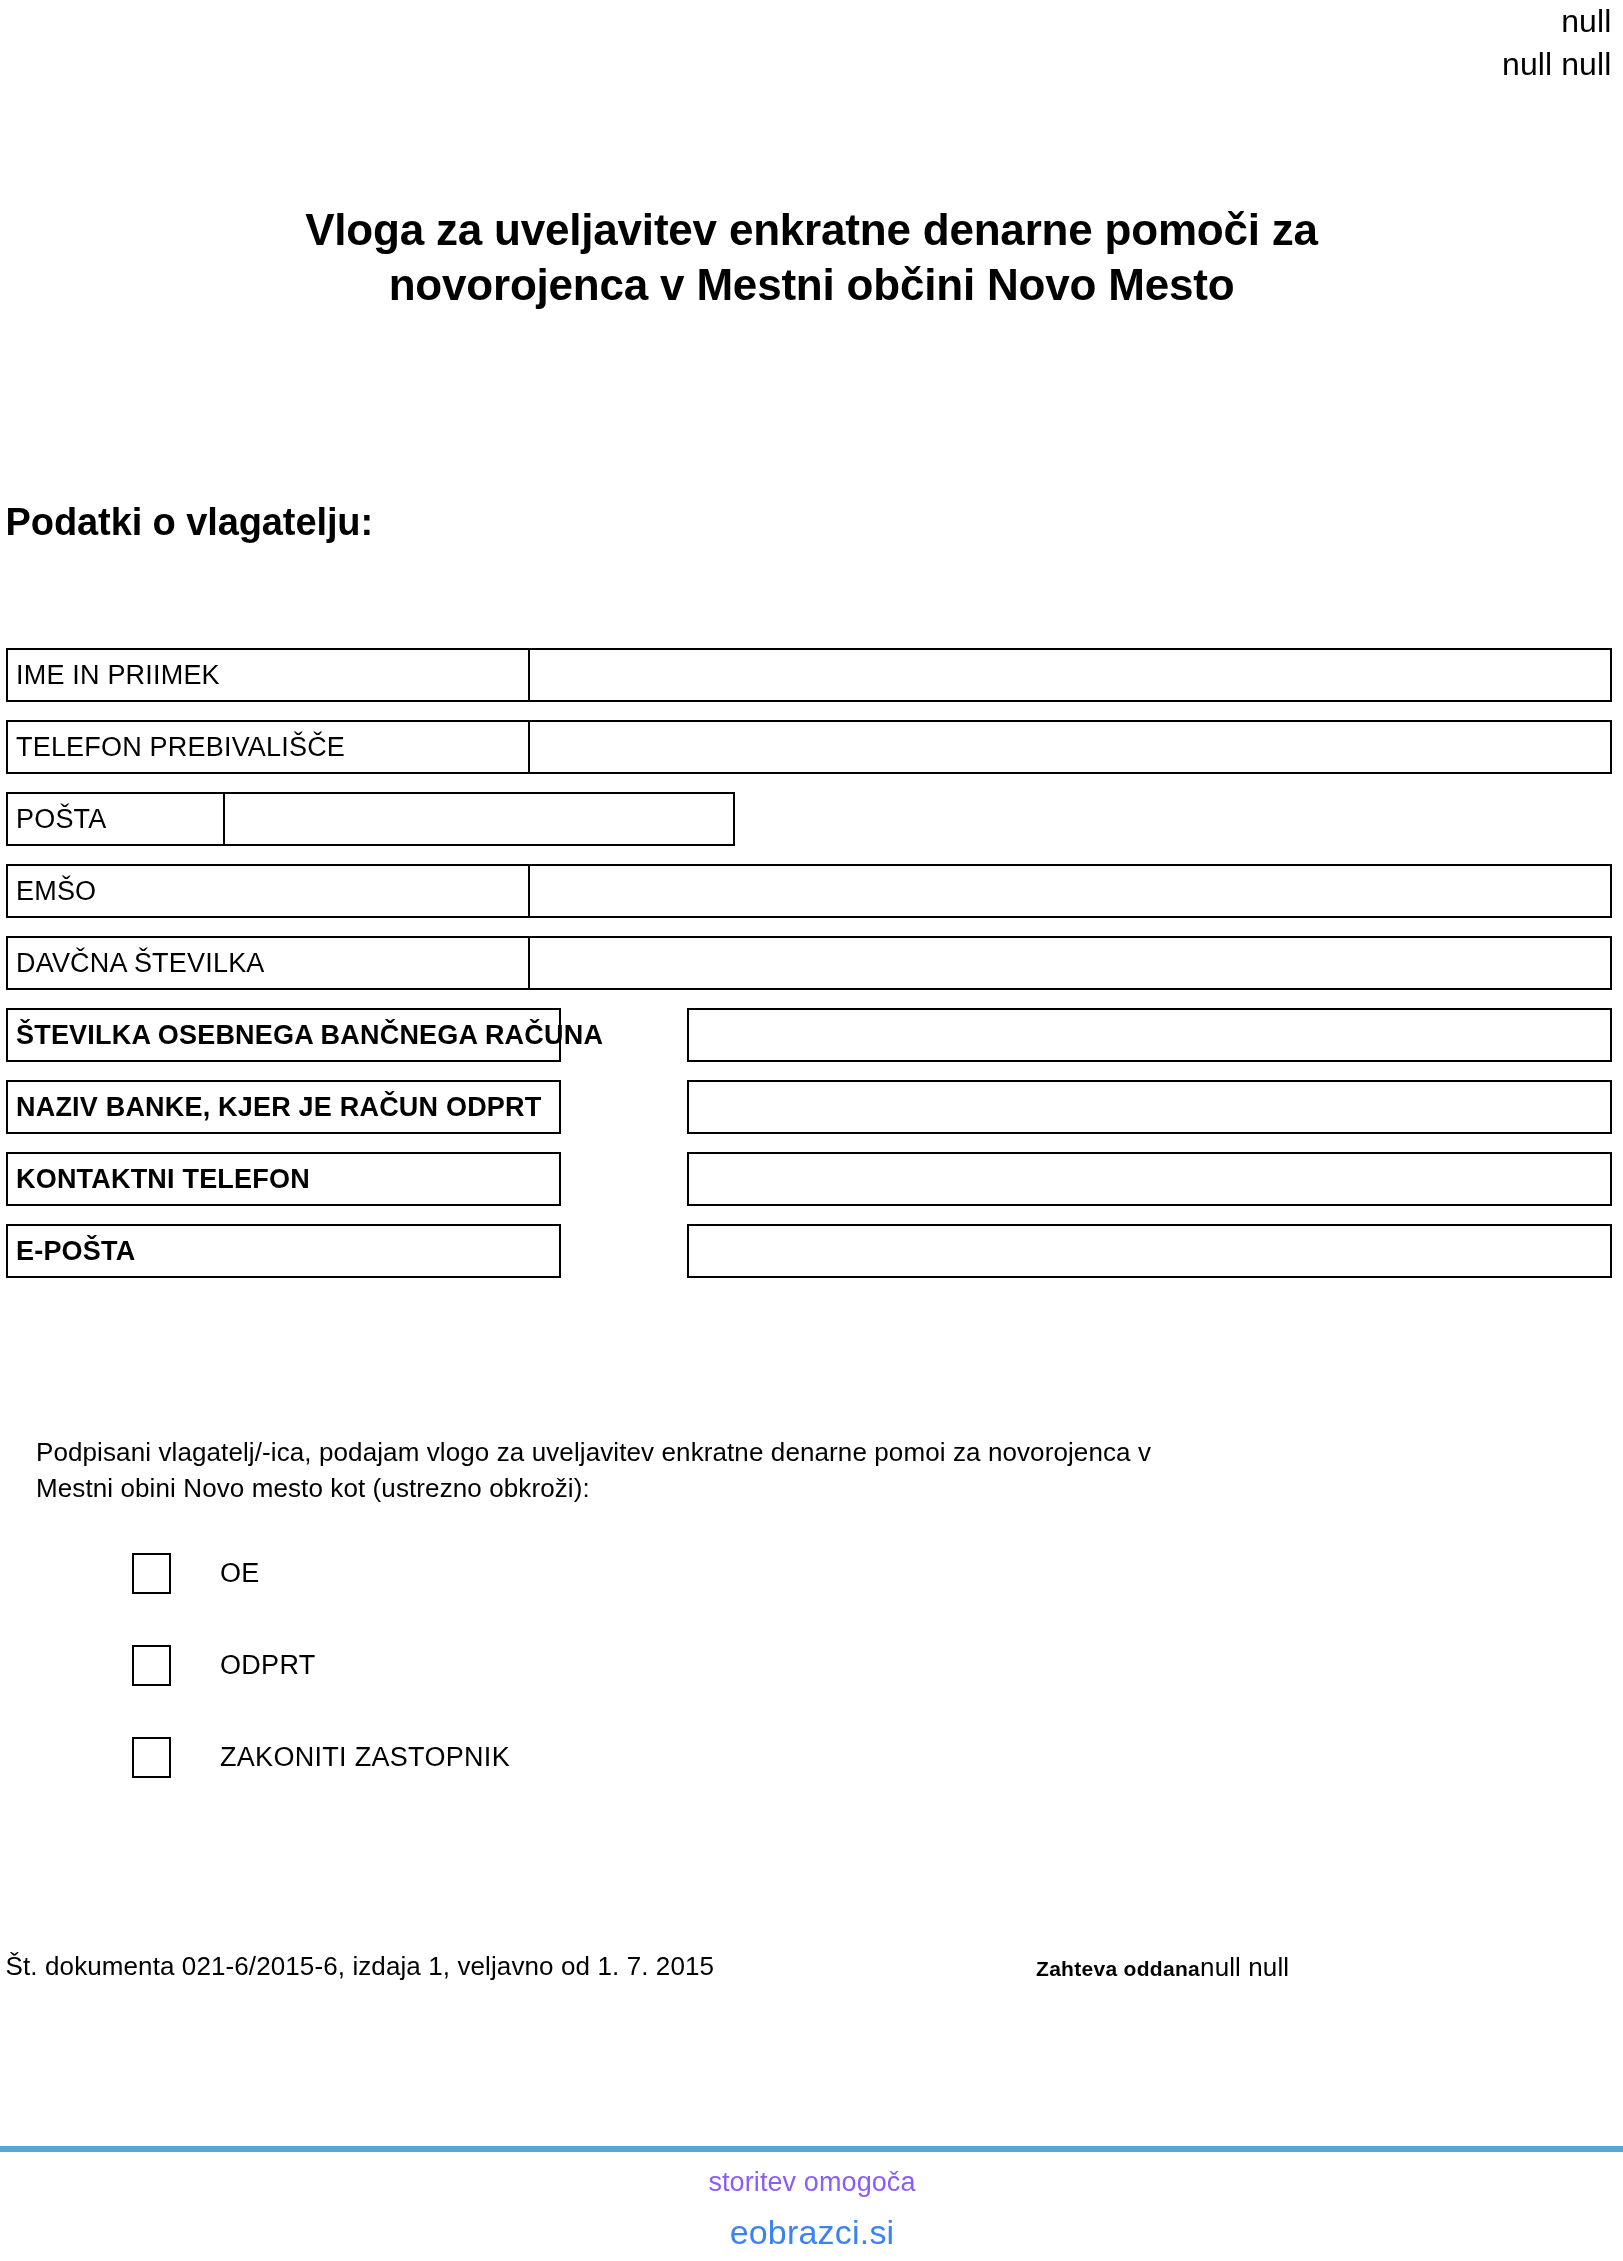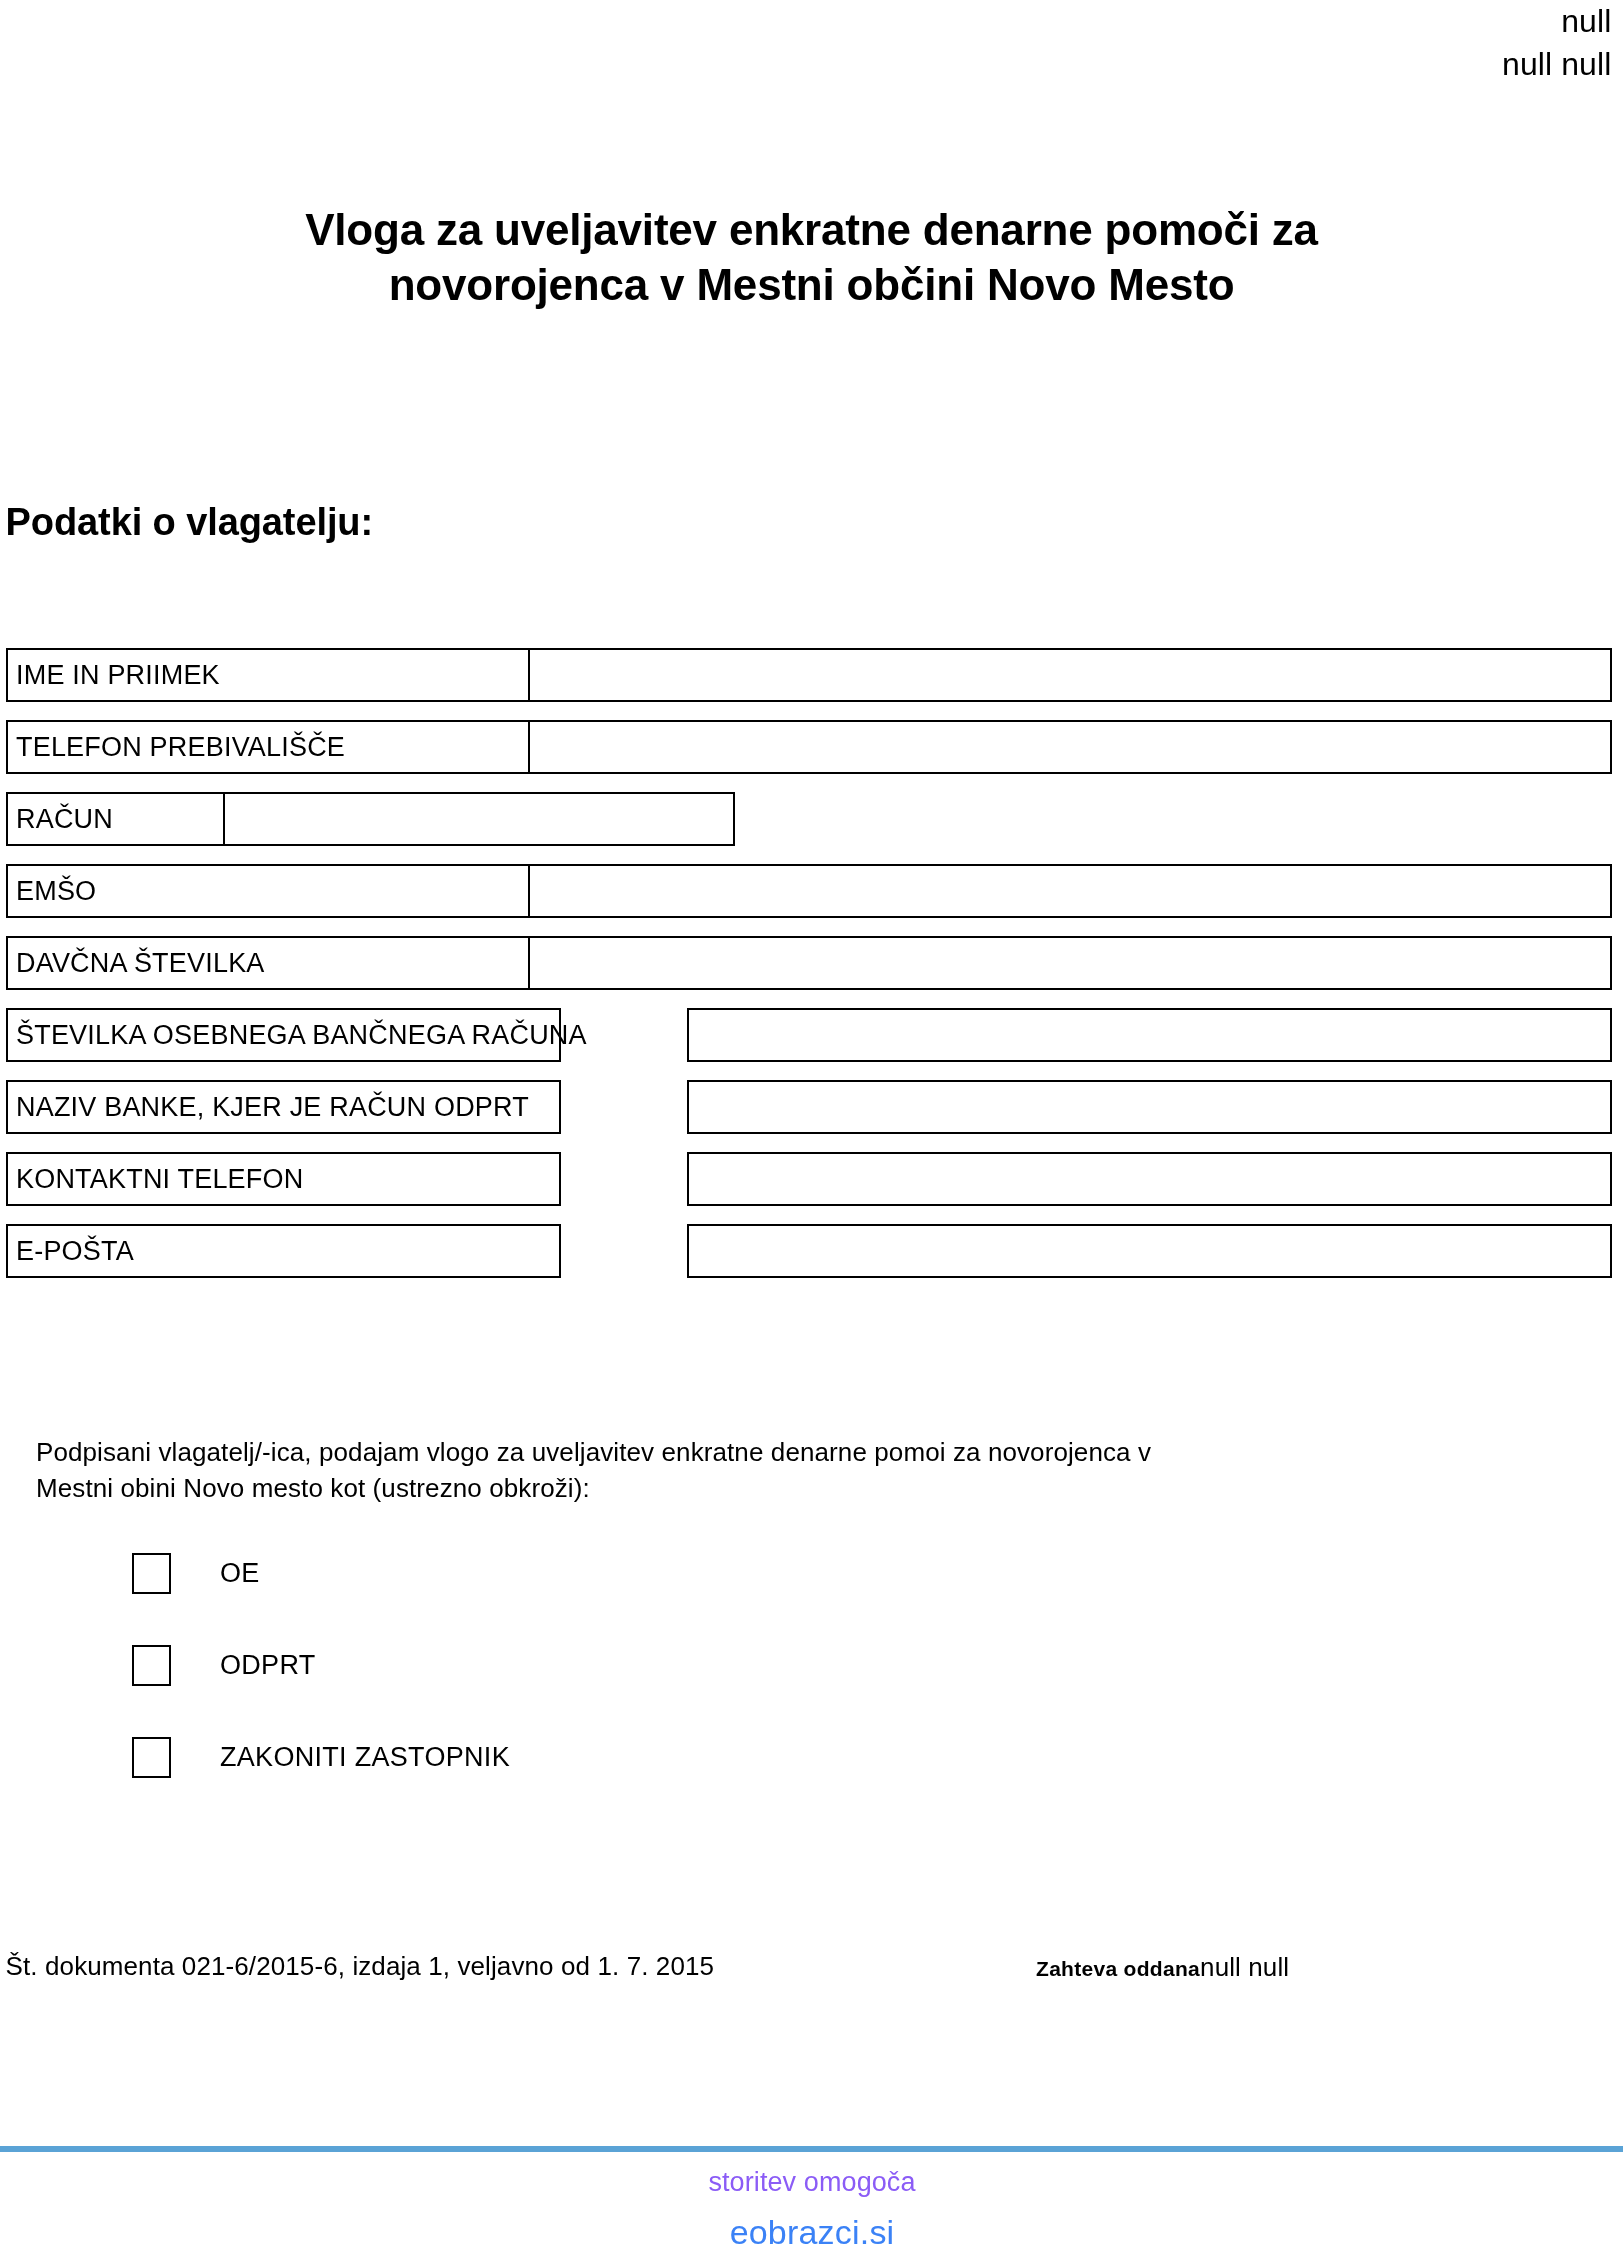--- a/index.html
+++ b/index.html
@@ -102,21 +102,21 @@
     background: #ffffff;
   }
 
   
   .lw-std .field-label-box { width: 524px; }
   .lw-std .field-input-box { left: 522px; right: 0; width: auto; }
 
   .lw-narrow .field-label-box { width: 219px; }
   .lw-narrow .field-input-box { left: 217px; width: 512px; }
 
-  .lw-wide .field-label-box { width: 555px; }
+  .lw-wide .field-label-box { width: 555px; font-weight: bold; }
   .lw-wide .field-input-box { left: 681px; right: 0; width: auto; }
 
   
   .statement {
     position: absolute;
     top: 1434px;
     left: 36px;
     width: 1275px;
     font-size: 26px;
     line-height: 36px;
@@ -243,21 +243,21 @@
 
     <div class="form-row lw-std">
       <div class="field-label-box">
         <span class="lbl">TELEFON PREBIVALIŠČE</span>
       </div>
       <div class="field-input-box"></div>
     </div>
 
     <div class="form-row lw-narrow">
       <div class="field-label-box">
-        <span class="lbl">RAČUN</span>
+        <span class="lbl">POŠTA</span>
       </div>
       <div class="field-input-box"></div>
     </div>
 
     <div class="form-row lw-std">
       <div class="field-label-box">
         <span class="lbl">EMŠO</span>
       </div>
       <div class="field-input-box"></div>
     </div>

